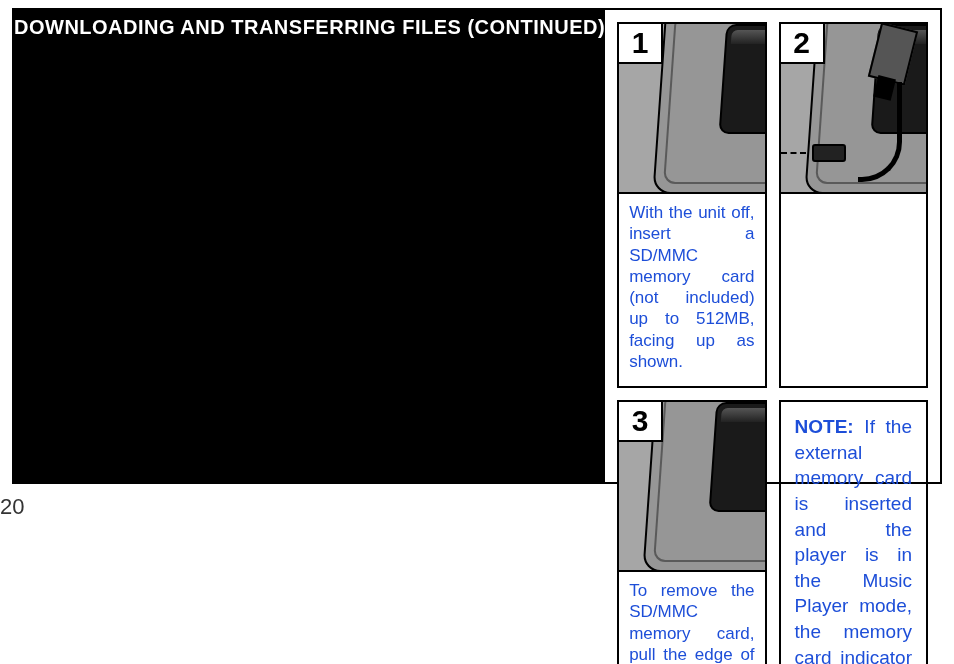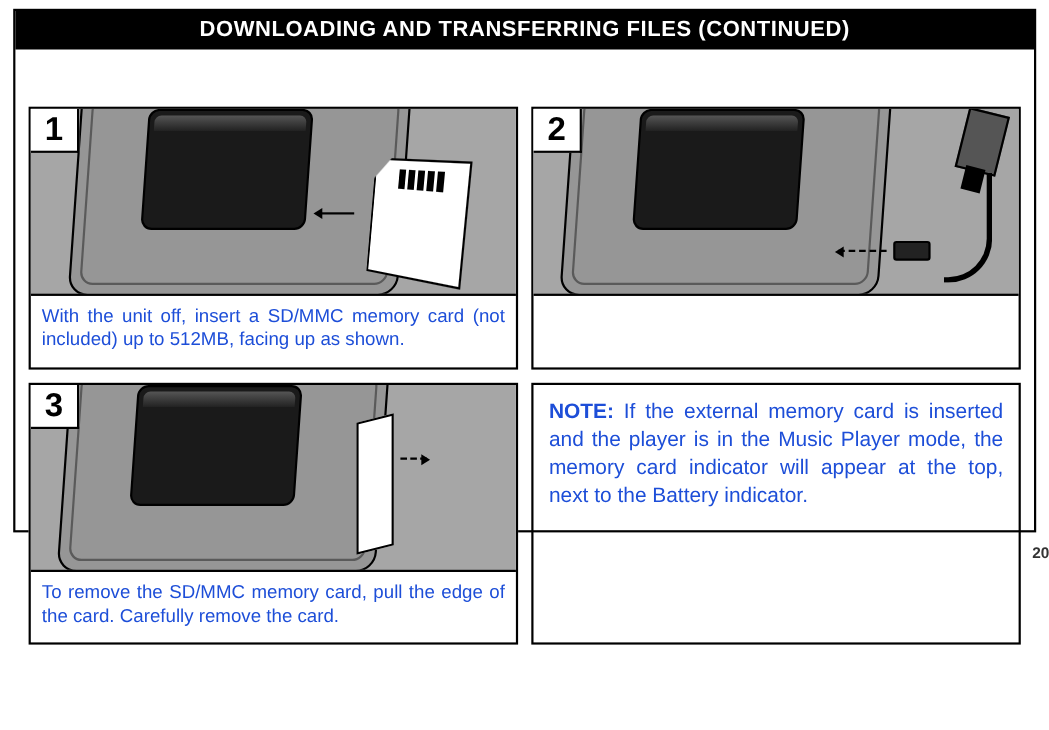--- a/index.html
+++ b/index.html
@@ -9,22 +9,21 @@
     width: 954px;
     height: 664px;
     position: relative;
     overflow: hidden;
   }
   .page {
     border: 2px solid #000;
     margin: 8px 12px 0 12px;
     height: 476px;
     display: flex;
-    flex-direction: column;
-    gap: 40px;
+    flex-direction: row;
   }
   .title-bar {
     background: #000;
     color: #fff;
     font-weight: bold;
     text-align: center;
     padding: 6px 0;
     font-size: 20px;
     letter-spacing: 0.5px;
   }
@@ -77,25 +76,24 @@
   .note-panel {
     border: 2px solid #000;
     padding: 12px 14px;
     font-size: 19px;
     line-height: 1.35;
     text-align: justify;
     color: #1d4ed8;
   }
   .note-panel b { font-weight: bold; }
   .page-num {
-    text-align: right;
-    font-size: 14px;
+    text-align: left;
+    font-size: 22px;
     color: #333;
     margin-top: 10px;
-    font-weight: bold;
   }
 
   
   .device {
     position: absolute;
     top: -20px;
     left: 40px;
     width: 300px;
     height: 190px;
     background: #969696;

